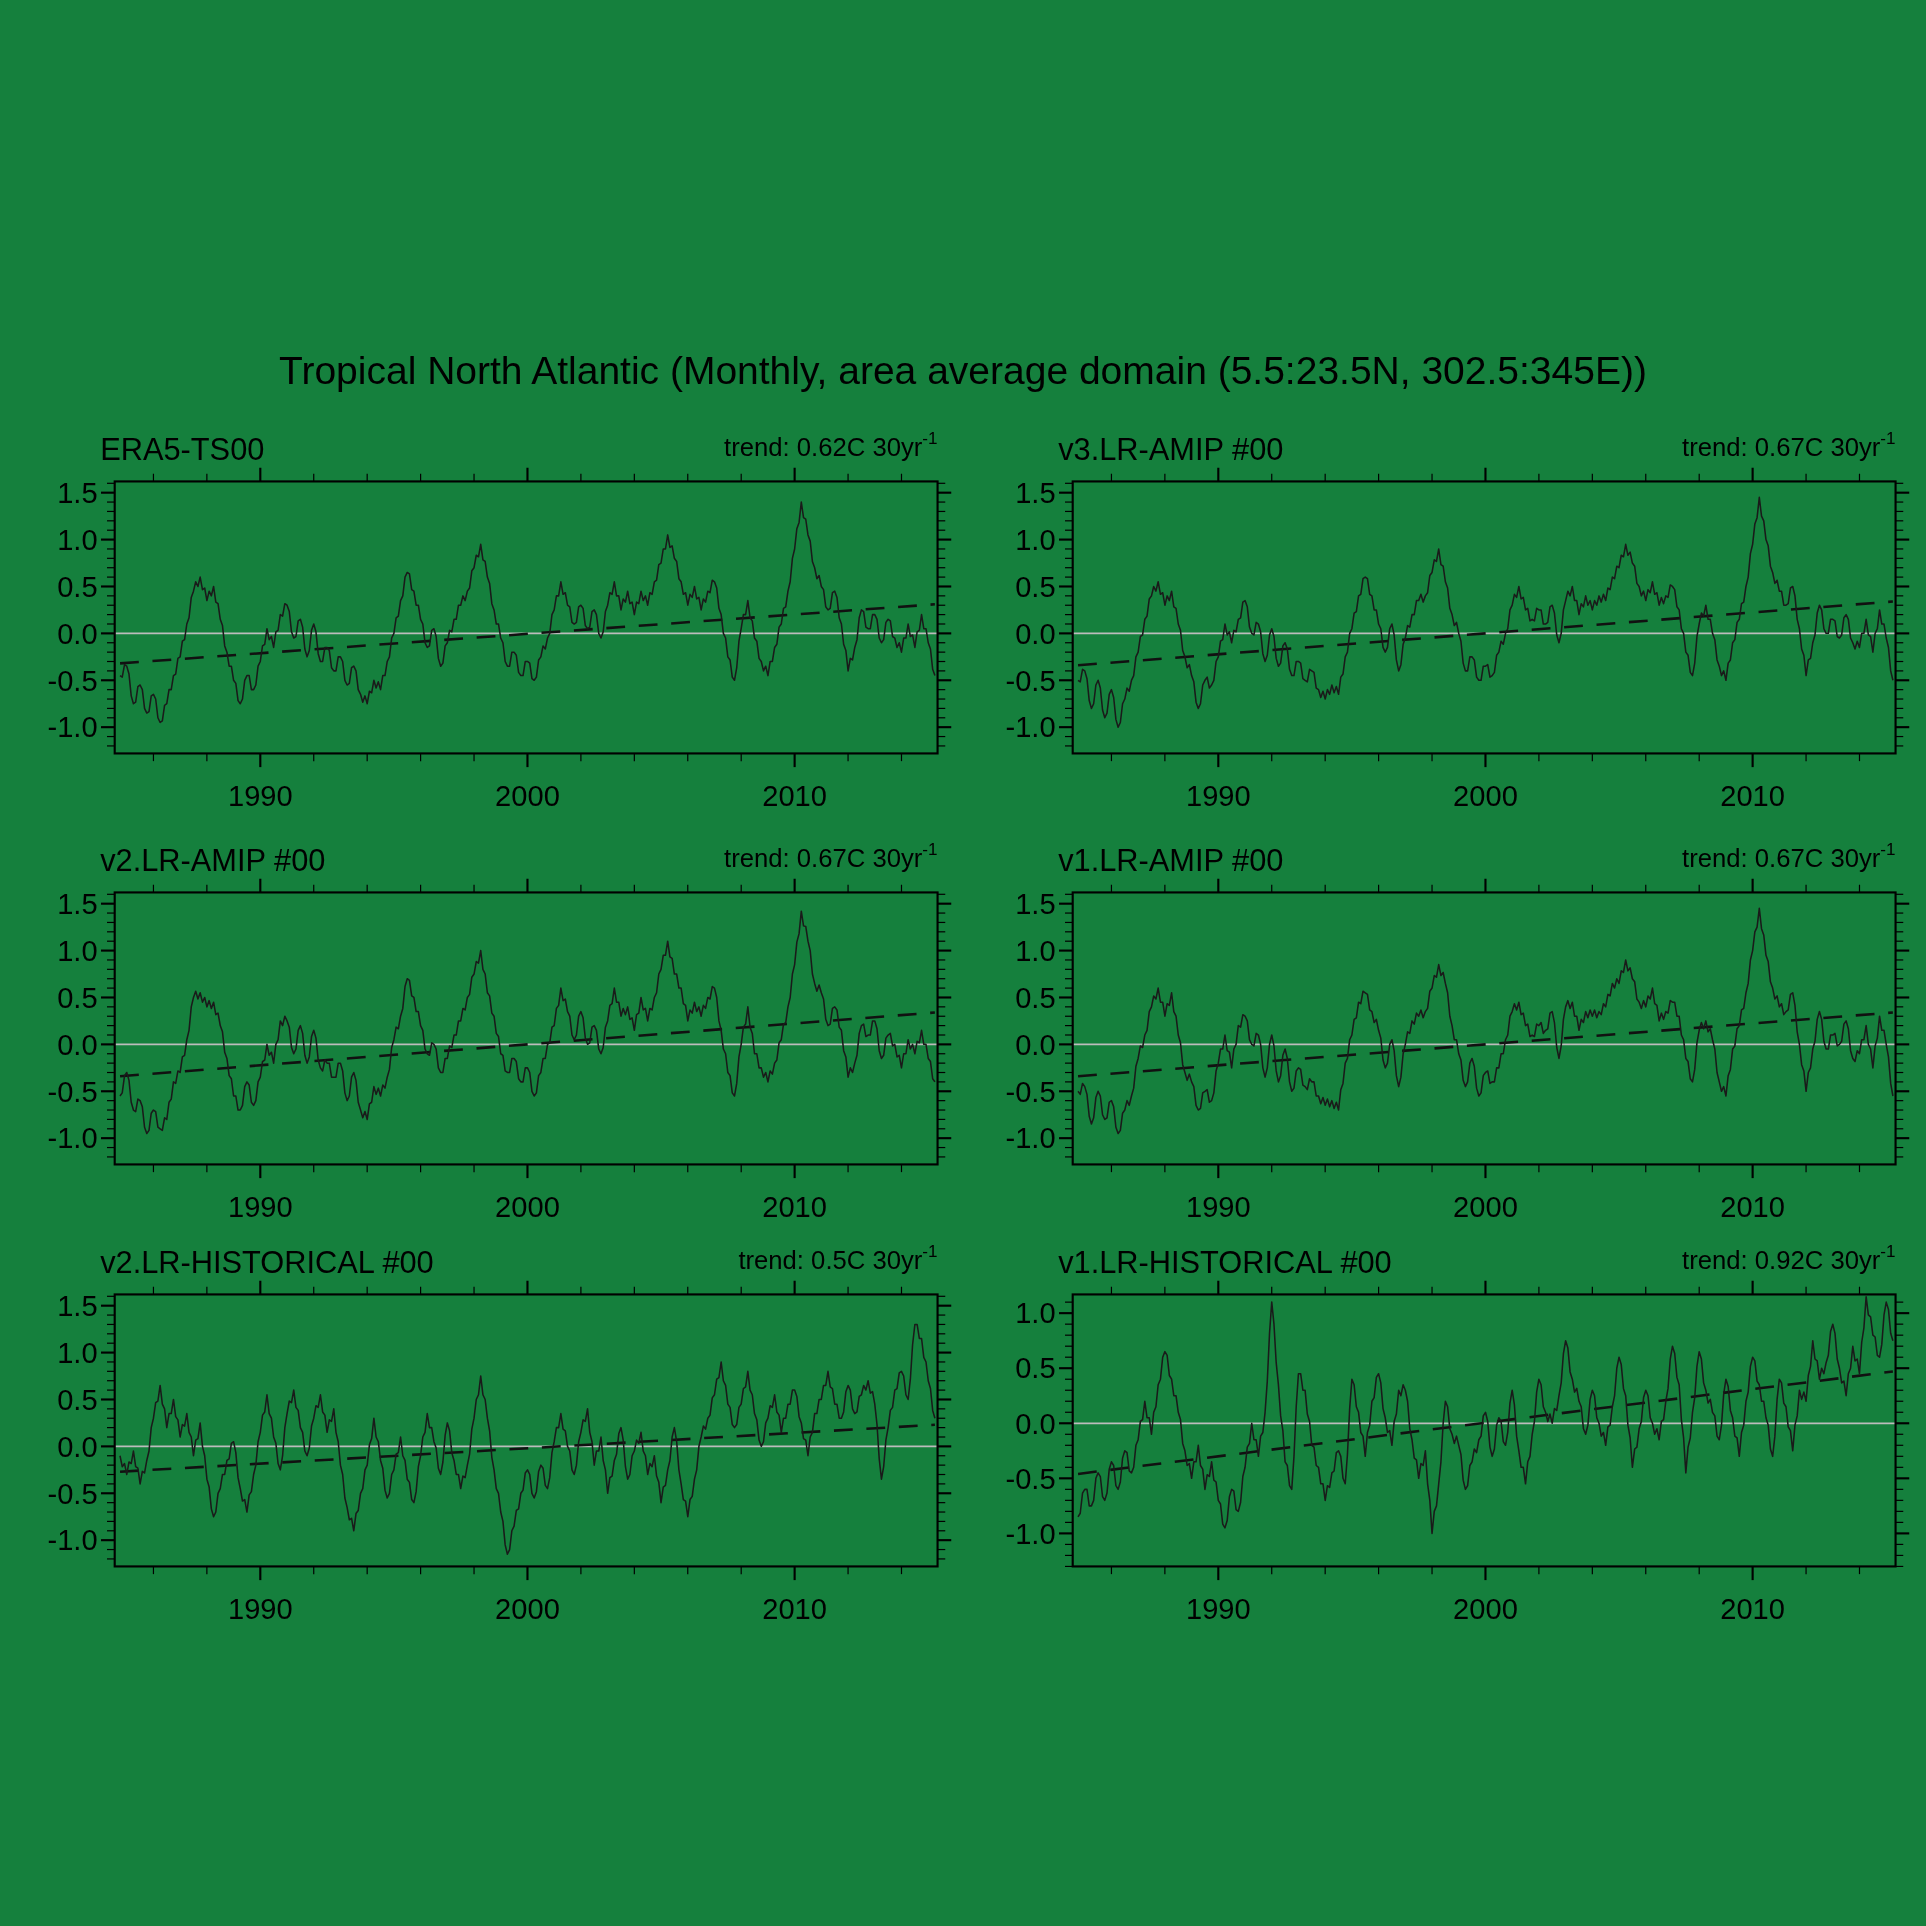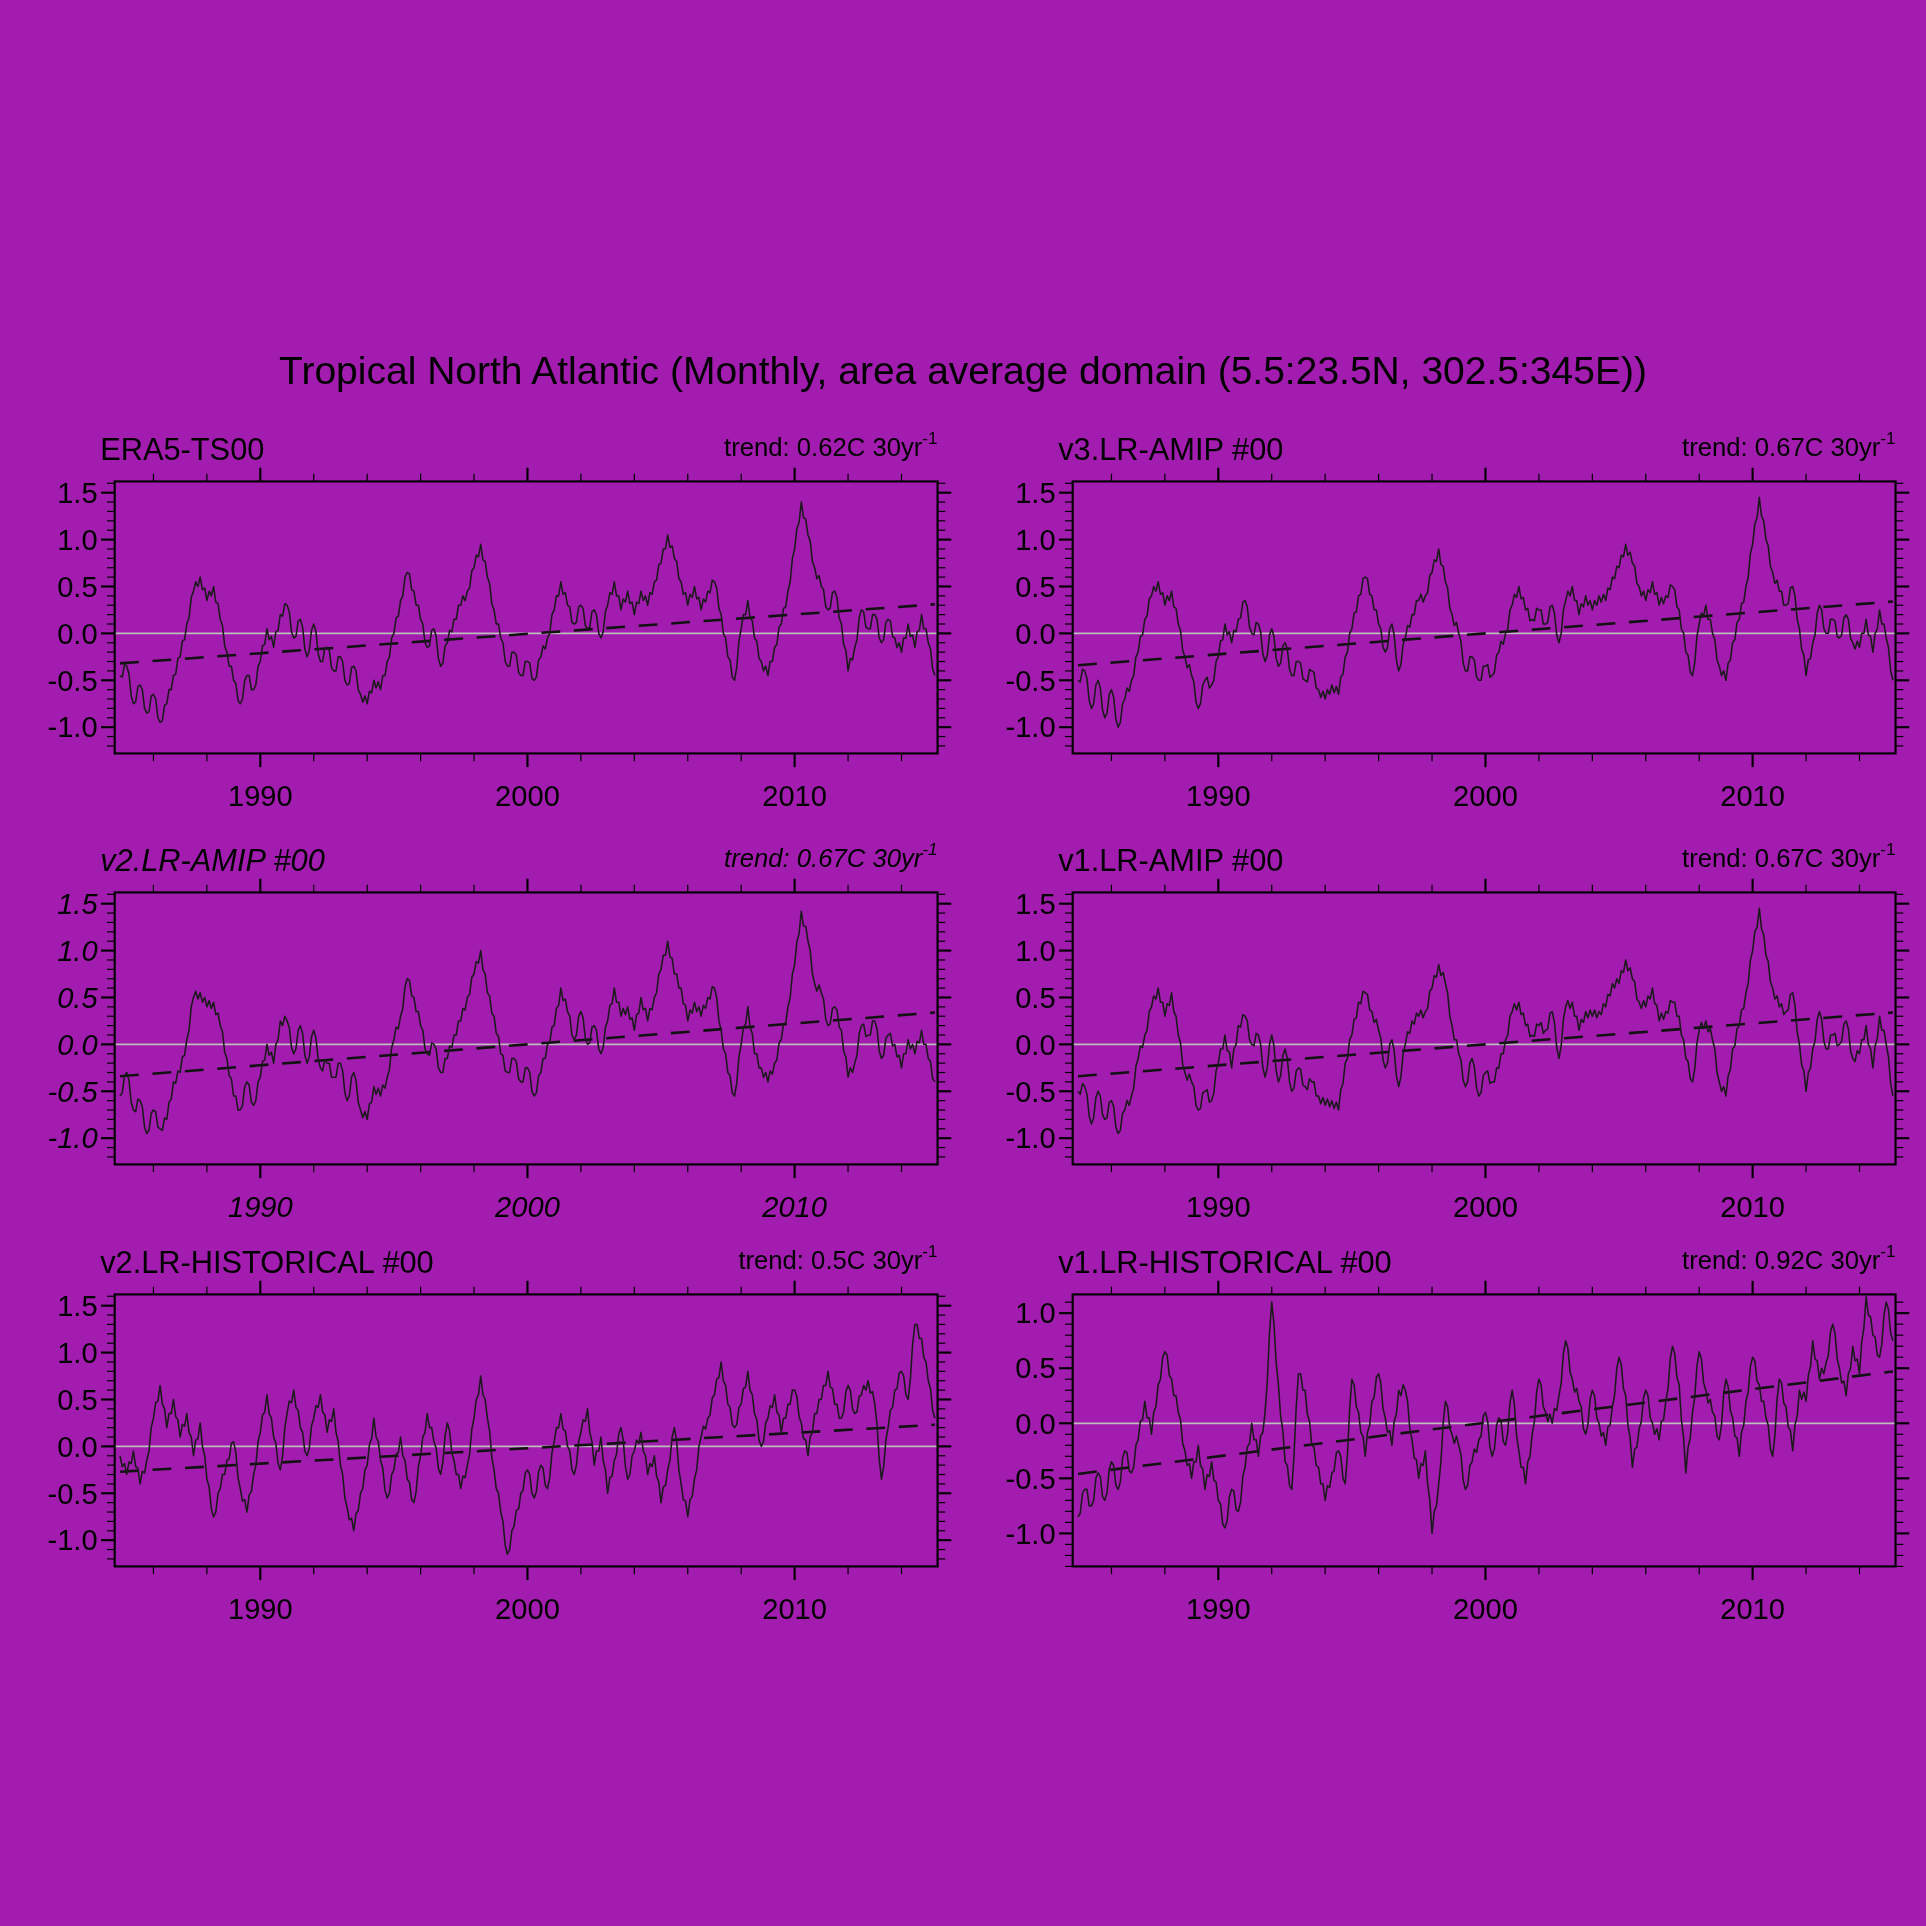--- a/index.html
+++ b/index.html
@@ -1,16 +1,16 @@
 <!DOCTYPE html>
 <html style="font-size:13.7px"><head>
 <meta charset="utf-8">
 <style>
   html,body{margin:0;padding:0;background:#ffffff;}
-  #canvas{position:relative;width:1926px;height:1926px;background:#a21caf;overflow:hidden;
+  #canvas{position:relative;width:1926px;height:1926px;background:#15803d;overflow:hidden;
           font-family:"Liberation Sans", sans-serif;}
   #figure-title{position:absolute;top:349px;left:0;width:1926px;text-align:center;
           font-size:39px;color:#000;}
   .panel{position:absolute;width:976px;height:479px;}
   svg text{font-family:"Liberation Sans", sans-serif;fill:#000;}
   .ptitle{font-size:36px;}
   .trend{font-size:30px;}
   .trendsup{font-size:20px;}
   .ticklab{font-size:34px;}
 </style>
@@ -222,21 +222,21 @@
           <line x1="827.4318181818207" y1="398" x2="827.4318181818207" y2="407" stroke="#000000" stroke-width="1.4"></line>
           <line x1="827.4318181818207" y1="71" x2="827.4318181818207" y2="80" stroke="#000000" stroke-width="1.4"></line>
           <line x1="952.3668831168858" y1="398" x2="952.3668831168858" y2="407" stroke="#000000" stroke-width="1.4"></line>
           <line x1="952.3668831168858" y1="71" x2="952.3668831168858" y2="80" stroke="#000000" stroke-width="1.4"></line>
           <line x1="1014.8344155844184" y1="398" x2="1014.8344155844184" y2="407" stroke="#000000" stroke-width="1.4"></line>
           <line x1="1014.8344155844184" y1="71" x2="1014.8344155844184" y2="80" stroke="#000000" stroke-width="1.4"></line>
           <rect x="95" y="80" width="962" height="318" fill="none" stroke="#000000" stroke-width="2.5"></rect>
           <line x1="101.24675324675468" y1="294.92413793103447" x2="1053.8766233766262" y2="220.35862068965514" stroke="#111111" stroke-width="3" stroke-dasharray="22 16"></line>
           <path d="M101.2 312.5L103.8 314.3L106.5 299.7L109.1 301.5L111.7 310.6L114.3 336.2L116.9 345.4L119.5 339.9L122.1 318.0L124.7 312.5L127.3 321.6L129.9 347.2L132.5 356.3L135.1 350.8L137.7 328.9L140.3 323.4L142.9 332.6L145.5 358.2L148.1 367.3L150.7 361.8L153.3 339.9L155.9 334.4L158.5 321.6L161.1 325.3L163.7 312.5L166.3 307.0L168.9 285.1L171.5 279.6L174.1 261.3L176.7 259.5L179.3 241.2L181.9 237.5L184.5 217.4L187.1 213.8L189.7 202.8L192.3 208.3L194.9 197.3L197.6 212.0L200.2 210.1L202.8 224.7L205.4 213.8L208.0 219.3L210.6 208.3L213.2 226.6L215.8 228.4L218.4 246.7L221.0 254.0L223.6 277.7L226.2 285.1L228.8 297.8L231.4 294.2L234.0 307.0L236.6 314.3L239.2 338.1L241.8 345.4L244.4 339.9L247.0 318.0L249.6 312.5L252.2 308.8L254.8 321.6L257.4 318.0L260.0 312.5L262.6 290.5L265.2 285.1L267.8 266.8L270.4 265.0L273.0 246.7L275.6 259.5L278.2 255.8L280.8 268.6L283.4 254.0L286.0 255.8L288.6 241.2L291.3 239.4L293.9 221.1L296.5 219.3L299.1 226.6L301.7 250.3L304.3 257.6L306.9 259.5L309.5 244.8L312.1 246.7L314.7 255.8L317.3 281.4L319.9 290.5L322.5 283.2L325.1 259.5L327.7 252.2L330.3 261.3L332.9 286.9L335.5 296.0L338.1 292.4L340.7 272.3L343.3 268.6L345.9 275.9L348.5 299.7L351.1 307.0L353.7 307.0L356.3 290.5L358.9 290.5L361.5 292.4L364.1 310.6L366.7 312.5L369.3 314.3L371.9 299.7L374.5 301.5L377.1 303.3L379.7 321.6L382.4 323.4L385.0 332.6L387.6 325.3L390.2 334.4L392.8 323.4L395.4 328.9L398.0 318.0L400.6 327.1L403.2 319.8L405.8 328.9L408.4 308.8L411.0 305.2L413.6 285.1L416.2 279.6L418.8 257.6L421.4 252.2L424.0 233.9L426.6 232.1L429.2 213.8L431.8 212.0L434.4 193.7L437.0 191.8L439.6 193.7L442.2 212.0L444.8 213.8L447.4 230.2L450.0 230.2L452.6 246.7L455.2 252.2L457.8 274.1L460.4 279.6L463.0 274.1L465.6 252.2L468.2 246.7L470.8 259.5L473.4 288.7L476.1 301.5L478.7 294.2L481.3 270.4L483.9 263.1L486.5 248.5L489.1 250.3L491.7 235.7L494.3 235.7L496.9 219.3L499.5 219.3L502.1 212.0L504.7 221.1L507.3 213.8L509.9 210.1L512.5 190.0L515.1 186.4L517.7 171.7L520.3 173.6L522.9 159.0L525.5 177.2L528.1 179.1L530.7 197.3L533.3 204.6L535.9 228.4L538.5 235.7L541.1 248.5L543.7 244.8L546.3 257.6L548.9 266.8L551.5 292.4L554.1 301.5L556.7 301.5L559.3 285.1L561.9 285.1L564.5 288.7L567.2 308.8L569.8 312.5L572.4 312.5L575.0 296.0L577.6 296.0L580.2 294.2L582.8 308.8L585.4 307.0L588.0 303.3L590.6 283.2L593.2 279.6L595.8 266.8L598.4 270.4L601.0 257.6L603.6 252.2L606.2 230.2L608.8 224.7L611.4 212.0L614.0 215.6L616.6 202.8L619.2 217.4L621.8 215.6L624.4 230.2L627.0 228.4L629.6 243.0L632.2 241.2L634.8 243.0L637.4 228.4L640.0 230.2L642.6 230.2L645.2 246.7L647.8 246.7L650.4 244.8L653.0 226.6L655.6 224.7L658.2 233.9L660.9 259.5L663.5 268.6L666.1 257.6L668.7 230.2L671.3 219.3L673.9 208.3L676.5 213.8L679.1 202.8L681.7 219.3L684.3 219.3L686.9 235.7L689.5 222.9L692.1 226.6L694.7 213.8L697.3 224.7L699.9 219.3L702.5 230.2L705.1 219.3L707.7 224.7L710.3 213.8L712.9 221.1L715.5 212.0L718.1 219.3L720.7 204.6L723.3 206.5L725.9 191.8L728.5 193.7L731.1 179.1L733.7 180.9L736.3 166.3L738.9 168.1L741.5 153.5L744.1 166.3L746.7 162.6L749.3 175.4L752.0 179.1L754.6 199.2L757.2 202.8L759.8 213.8L762.4 208.3L765.0 219.3L767.6 206.5L770.2 210.1L772.8 197.3L775.4 212.0L778.0 210.1L780.6 224.7L783.2 215.6L785.8 222.9L788.4 213.8L791.0 215.6L793.6 201.0L796.2 202.8L798.8 206.5L801.4 226.6L804.0 230.2L806.6 252.2L809.2 257.6L811.8 279.6L814.4 283.2L817.0 303.3L819.6 307.0L822.2 292.4L824.8 261.3L827.4 246.7L830.0 233.9L832.6 237.5L835.2 224.7L837.8 241.2L840.4 241.2L843.0 257.6L845.7 265.0L848.3 288.7L850.9 296.0L853.5 307.0L856.1 301.5L858.7 312.5L861.3 292.4L863.9 288.7L866.5 268.6L869.1 265.0L871.7 244.8L874.3 241.2L876.9 222.9L879.5 221.1L882.1 202.8L884.7 191.8L887.3 164.4L889.9 153.5L892.5 129.7L895.1 122.4L897.7 98.6L900.3 120.6L902.9 126.1L905.5 148.0L908.1 155.3L910.7 179.1L913.3 186.4L915.9 199.2L918.5 195.5L921.1 208.3L923.7 208.3L926.3 224.7L928.9 224.7L931.5 222.9L934.1 204.6L936.8 202.8L939.4 213.8L942.0 241.2L944.6 252.2L947.2 275.9L949.8 283.2L952.4 307.0L955.0 288.7L957.6 286.9L960.2 268.6L962.8 259.5L965.4 233.9L968.0 224.7L970.6 230.2L973.2 252.2L975.8 257.6L978.4 257.6L981.0 241.2L983.6 241.2L986.2 243.0L988.8 261.3L991.4 263.1L994.0 259.5L996.6 239.4L999.2 235.7L1001.8 241.2L1004.4 263.1L1007.0 268.6L1009.6 275.9L1012.2 266.8L1014.8 274.1L1017.4 257.6L1020.0 257.6L1022.6 241.2L1025.2 259.5L1027.8 261.3L1030.5 279.6L1033.1 257.6L1035.7 252.2L1038.3 230.2L1040.9 246.7L1043.5 246.7L1046.1 263.1L1048.7 274.1L1051.3 301.5L1053.9 312.5" fill="none" stroke="#1a1a1a" stroke-width="1.8" stroke-linejoin="round"></path>
         </svg></div>
-      <div class="panel" style="left: 33px; top: 824px; font-style: italic;"><svg viewBox="0 0 1140 560" width="976" height="479">
+      <div class="panel" style="left: 33px; top: 824px;"><svg viewBox="0 0 1140 560" width="976" height="479">
           <text x="78" y="55" class="ptitle">v2.LR-AMIP  #00</text>
           <text x="1057" y="50" text-anchor="end" class="trend"><tspan>trend: 0.67C 30yr</tspan><tspan dy="-14" class="trendsup">-1</tspan></text>
           <line x1="95" y1="257.64137931034486" x2="1057" y2="257.64137931034486" stroke="#bcbcbc" stroke-width="2"></line>
           <line x1="79" y1="93.15862068965518" x2="95" y2="93.15862068965518" stroke="#000000" stroke-width="2.5"></line>
           <line x1="1057" y1="93.15862068965518" x2="1073" y2="93.15862068965518" stroke="#000000" stroke-width="2.5"></line>
           <text x="75" y="105.15862068965518" text-anchor="end" class="ticklab">1.5</text>
           <line x1="79" y1="147.98620689655172" x2="95" y2="147.98620689655172" stroke="#000000" stroke-width="2.5"></line>
           <line x1="1057" y1="147.98620689655172" x2="1073" y2="147.98620689655172" stroke="#000000" stroke-width="2.5"></line>
           <text x="75" y="159.98620689655172" text-anchor="end" class="ticklab">1.0</text>
           <line x1="79" y1="202.8137931034483" x2="95" y2="202.8137931034483" stroke="#000000" stroke-width="2.5"></line>

